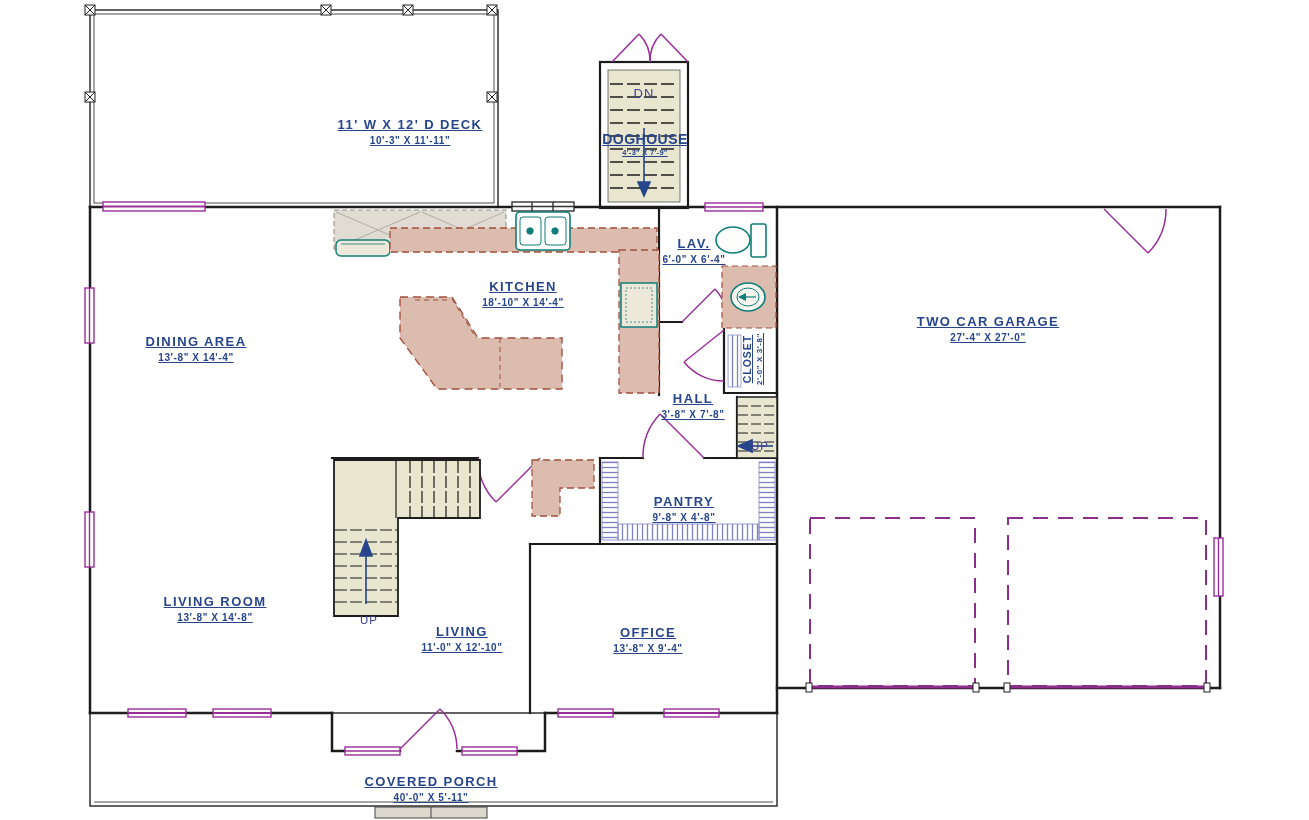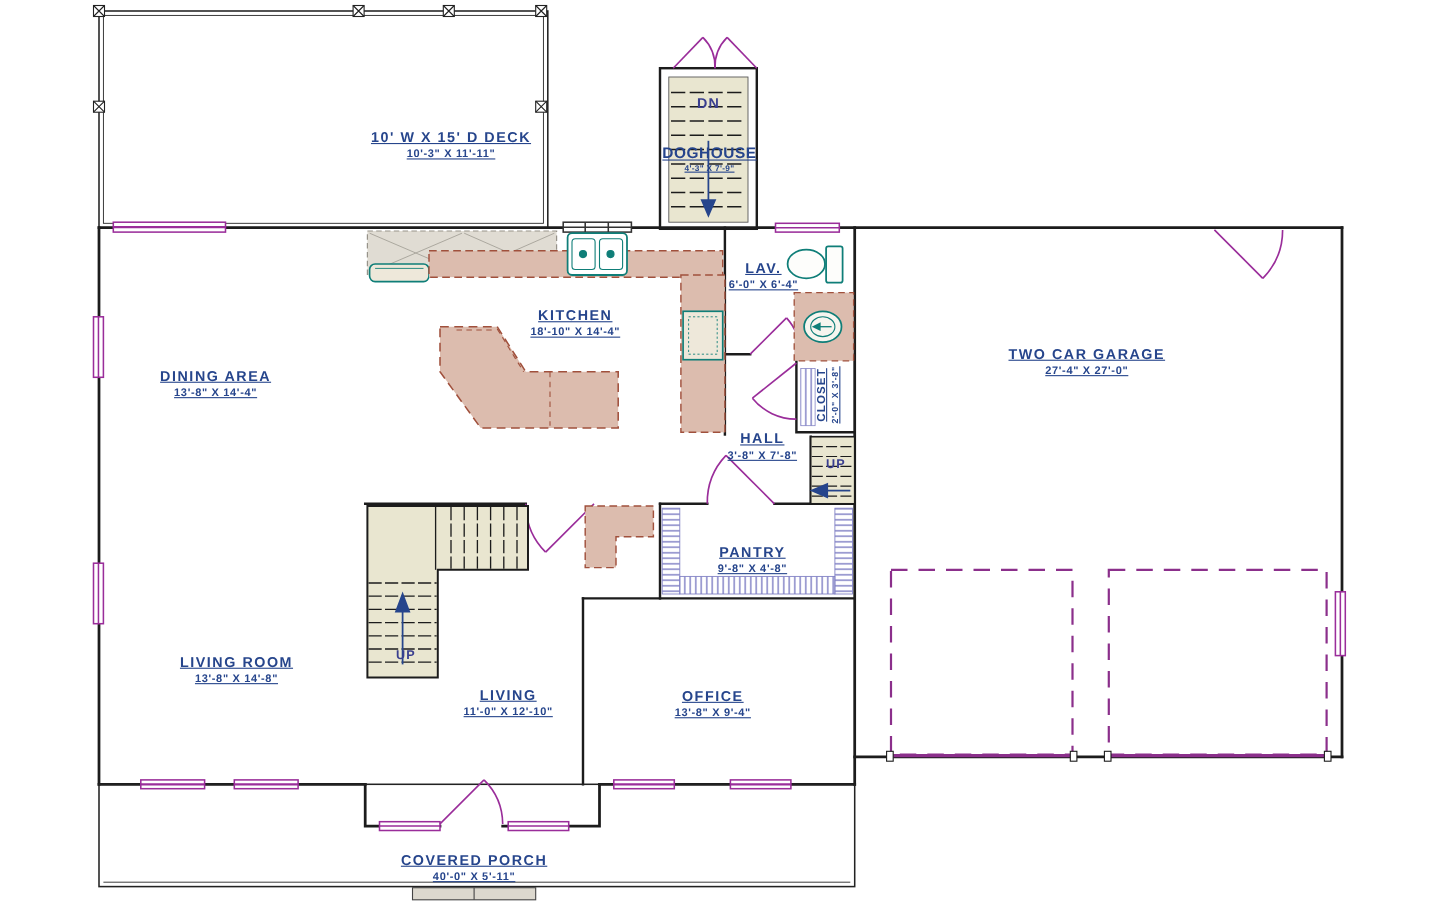--- a/index.html
+++ b/index.html
@@ -7,23 +7,23 @@
         font-family:"Liberation Sans",sans-serif;}
   .plan svg{position:absolute;left:0;top:0;}
   .room-label{position:absolute;transform:translate(-50%,0);text-align:center;color:#26458c;line-height:1.3;z-index:5;}
   .room-label .title{font-weight:bold;font-size:13px;letter-spacing:1.4px;text-decoration:underline;white-space:nowrap;}
   .room-label .dims{font-weight:bold;font-size:10px;letter-spacing:.6px;text-decoration:underline;white-space:nowrap;}
   .room-label.tiny .title{font-size:14px;letter-spacing:.5px;}
   .room-label.tiny .dims{font-size:7.5px;letter-spacing:.3px;}
   .room-label.rotated{transform:translate(-50%,-50%) rotate(-90deg);}
   .room-label.rotated .title{font-size:10.5px;letter-spacing:1px;}
   .room-label.rotated .dims{font-size:8px;}
-  .dir-label{position:absolute;transform:translate(-50%,0);color:#3a3f8f;font-weight:bold;
+  .dir-label{position:absolute;transform:translate(-50%,0);color:#3a3f8f;font-weight:normal;
              font-size:13px;letter-spacing:1px;z-index:5;white-space:nowrap;}
-  .dir-label.small{font-size:11.5px;}
+  .dir-label.small{font-size:11.5px;margin-top:24px;}
 </style>
 </head>
 <body>
 
 <div class="plan">
 
 <svg width="1309" height="820" viewBox="0 0 1309 820">
   <defs>
     <pattern id="hlines" width="4" height="5" patternUnits="userSpaceOnUse">
       <path d="M0,2.5 H4" stroke="#8080c4" stroke-width="1.3"></path>
@@ -265,21 +265,21 @@
     <rect x="737" y="397" width="40" height="61" fill="#e9e6d0" stroke="#1c1c1c" stroke-width="1.5"></rect>
     <path d="M738,406 H776 M738,415 H776 M738,424 H776 M738,433 H776 M738,442 H776 M738,451 H776" stroke="#1c1c1c" stroke-width="1.1" stroke-dasharray="10 3"></path>
     <g stroke="#26458c" stroke-width="1.6" fill="#26458c">
       <path d="M773,446 H752" fill="none"></path>
       <polygon points="752,440 752,452 738,446"></polygon>
     </g>
   </g>
 </svg>
 
 <div class="room-label" style="left:410px;top:117px">
-  <div class="title">10' W X 15' D DECK</div>
+  <div class="title">11' W X 12' D DECK</div>
   <div class="dims">10'-3" X 11'-11"</div>
 </div>
 <div class="dir-label" style="left:644px;top:86px">DN</div>
 <div class="room-label tiny" style="left:645px;top:130px">
   <div class="title">DOGHOUSE</div>
   <div class="dims">4'-3" X 7'-9"</div>
 </div>
 <div class="room-label" style="left:523px;top:279px">
   <div class="title">KITCHEN</div>
   <div class="dims">18'-10" X 14'-4"</div>

